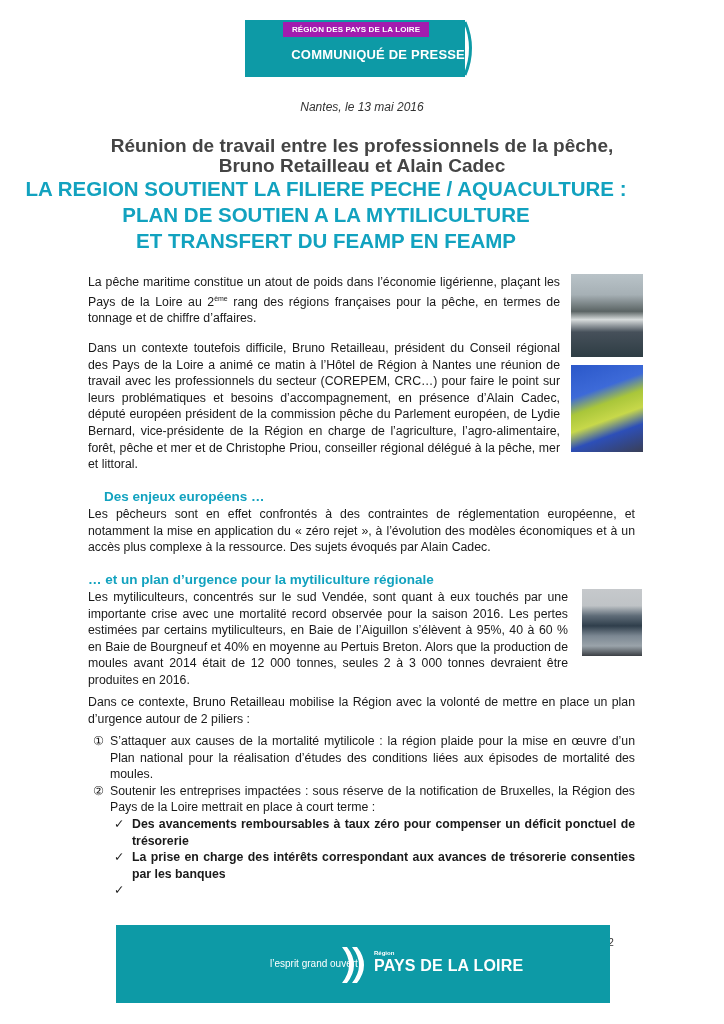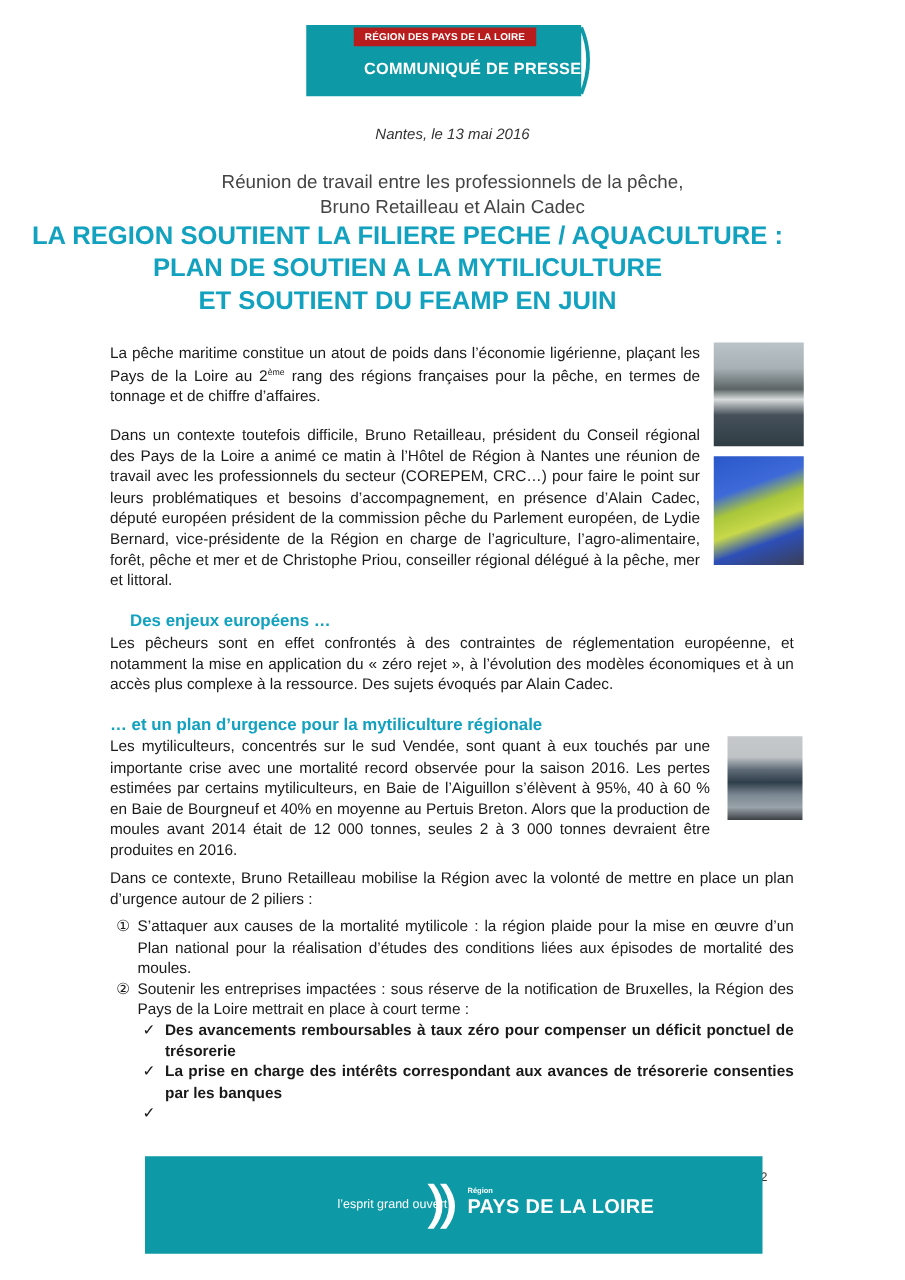--- a/index.html
+++ b/index.html
@@ -2,28 +2,28 @@
 <html><head>
 <meta charset="utf-8">
 <style>
   html, body { margin:0; padding:0; background:#ffffff; }
   body { width:724px; height:1024px; position:relative; overflow:hidden;
          font-family:"Liberation Sans", sans-serif; color:#1a1a1a; }
   .abs { position:absolute; }
 
   
   .banner { left:245px; top:20px; width:220px; height:57px; background:#0d9aa6; }
-  .banner-tag { left:283px; top:22px; width:146px; height:15px; background:#b91c1c; color:#fff;
+  .banner-tag { left:283px; top:22px; width:146px; height:15px; background:#a21caf; color:#fff;
                 font-size:8px; font-weight:bold; text-align:center; line-height:15px; letter-spacing:0.1px; }
   .banner-title { left:245px; top:47px; width:220px; text-align:right; color:#fff;
                   font-size:13px; font-weight:bold; letter-spacing:0.2px; }
   .banner-bracket { left:462px; top:20px; width:16px; height:57px; }
 
   .dateline { left:0; top:100px; width:724px; text-align:center; font-style:italic; font-size:12px; color:#333; }
-  .subtitle { left:0; top:136px; width:724px; text-align:center; font-weight:normal; font-size:15px; color:#444; line-height:20px; }
+  .subtitle { left:0; top:136px; width:724px; text-align:center; font-weight:bold; font-size:19px; color:#444; line-height:20px; }
   .title { left:0; top:176px; width:652px; text-align:center; font-weight:bold; font-size:20.5px; color:#12a2bf; line-height:26px; }
 
   .body { font-size:12.3px; line-height:16.6px; text-align:justify; }
   .p1 { left:88px; top:274px; width:472px; }
   .p2 { left:88px; top:340px; width:472px; }
   .h-eu { left:88px; top:489px; font-weight:bold; color:#12a2bf; font-size:13.5px;padding-left:16px; }
   .p3 { left:88px; top:506px; width:547px; }
   .h-myt { left:88px; top:572px; font-weight:bold; color:#12a2bf; font-size:13.5px; }
   .p4 { left:88px; top:589px; width:480px; }
   .p5 { left:88px; top:694px; width:547px; }
@@ -63,21 +63,21 @@
 </svg>
 
 <div class="abs dateline">Nantes, le 13 mai 2016</div>
 <div class="abs subtitle">
   <div>Réunion de travail entre les professionnels de la pêche,</div>
   <div>Bruno Retailleau et Alain Cadec</div>
 </div>
 <div class="abs title">
   <div>LA REGION SOUTIENT LA FILIERE PECHE / AQUACULTURE :</div>
   <div>PLAN DE SOUTIEN A LA MYTILICULTURE</div>
-  <div>ET SOUTIENT DU FEAMP EN JUIN</div>
+  <div>ET TRANSFERT DU FEAMP EN FEAMP</div>
 </div>
 
 <div class="abs body p1"><span>La pêche maritime constitue un atout de poids dans l’économie ligérienne, plaçant les Pays de la Loire au 2</span><sup style="font-size:7px">ème</sup><span> rang des régions françaises pour la pêche, en termes de tonnage et de chiffre d’affaires.</span></div>
 
 <div class="abs body p2">Dans un contexte toutefois difficile, Bruno Retailleau, président du Conseil régional des Pays de la Loire a animé ce matin à l’Hôtel de Région à Nantes une réunion de travail avec les professionnels du secteur (COREPEM, CRC…) pour faire le point sur leurs problématiques et besoins d’accompagnement, en présence d’Alain Cadec, député européen président de la commission pêche du Parlement européen, de Lydie Bernard, vice-présidente de la Région en charge de l’agriculture, l’agro-alimentaire, forêt, pêche et mer et de Christophe Priou, conseiller régional délégué à la pêche, mer et littoral.</div>
 
 <div class="abs h-eu">Des enjeux européens …</div>
 <div class="abs body p3">Les pêcheurs sont en effet confrontés à des contraintes de réglementation européenne, et notamment la mise en application du « zéro rejet », à l’évolution des modèles économiques et à un accès plus complexe à la ressource. Des sujets évoqués par Alain Cadec.</div>
 
 <div class="abs h-myt">… et un plan d’urgence pour la mytiliculture régionale</div>

